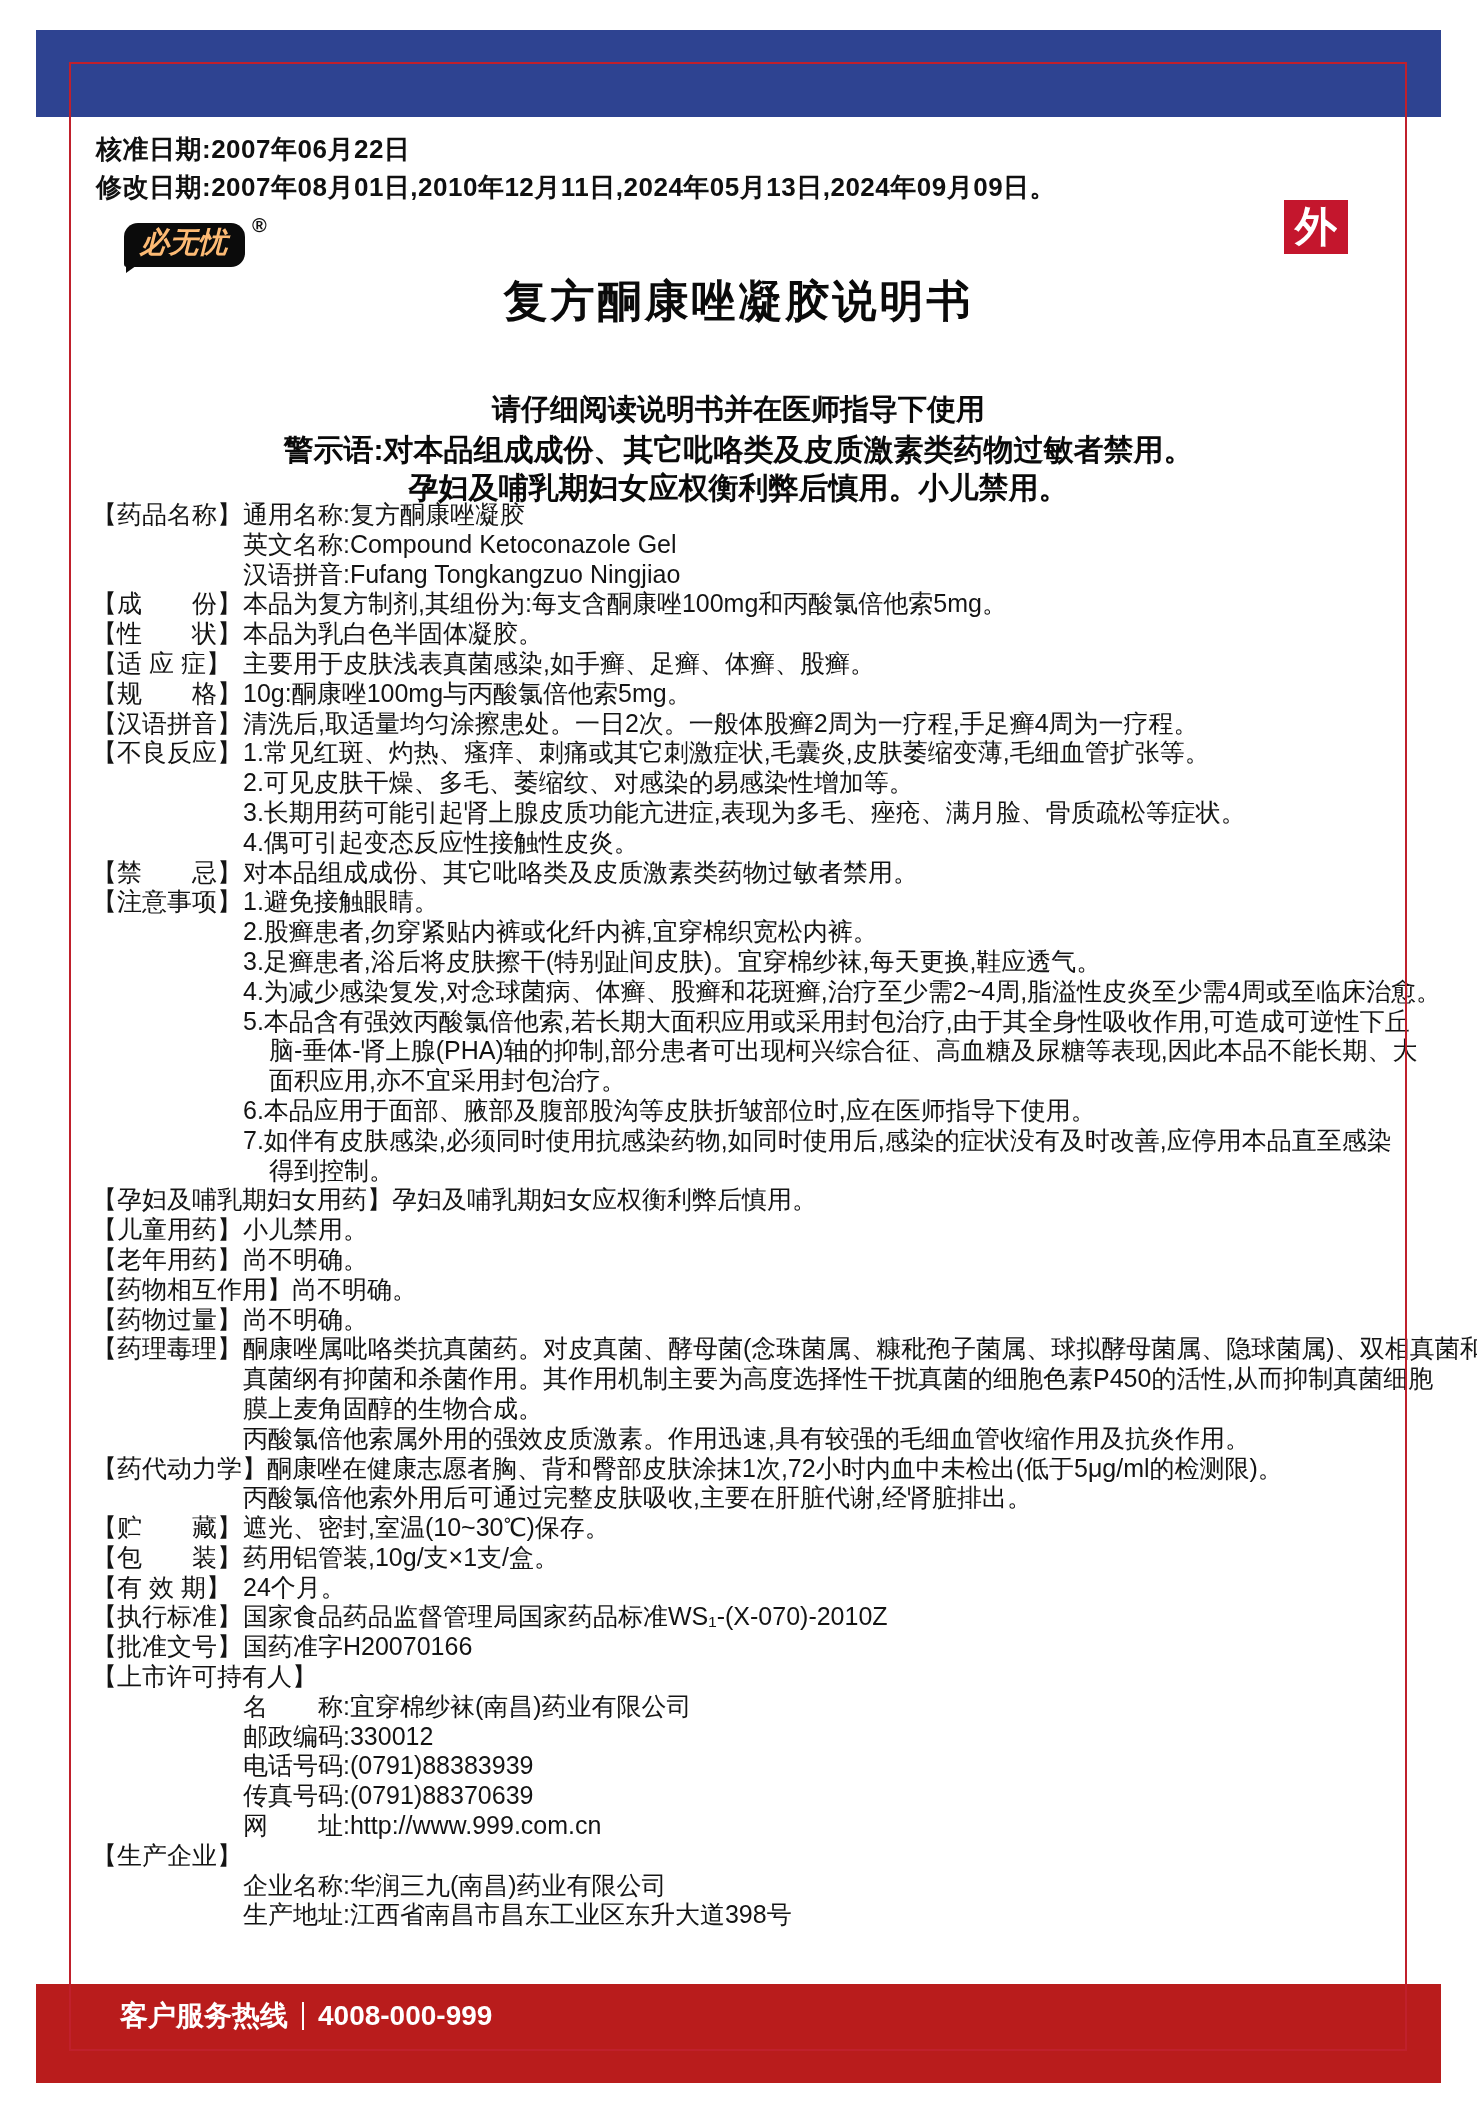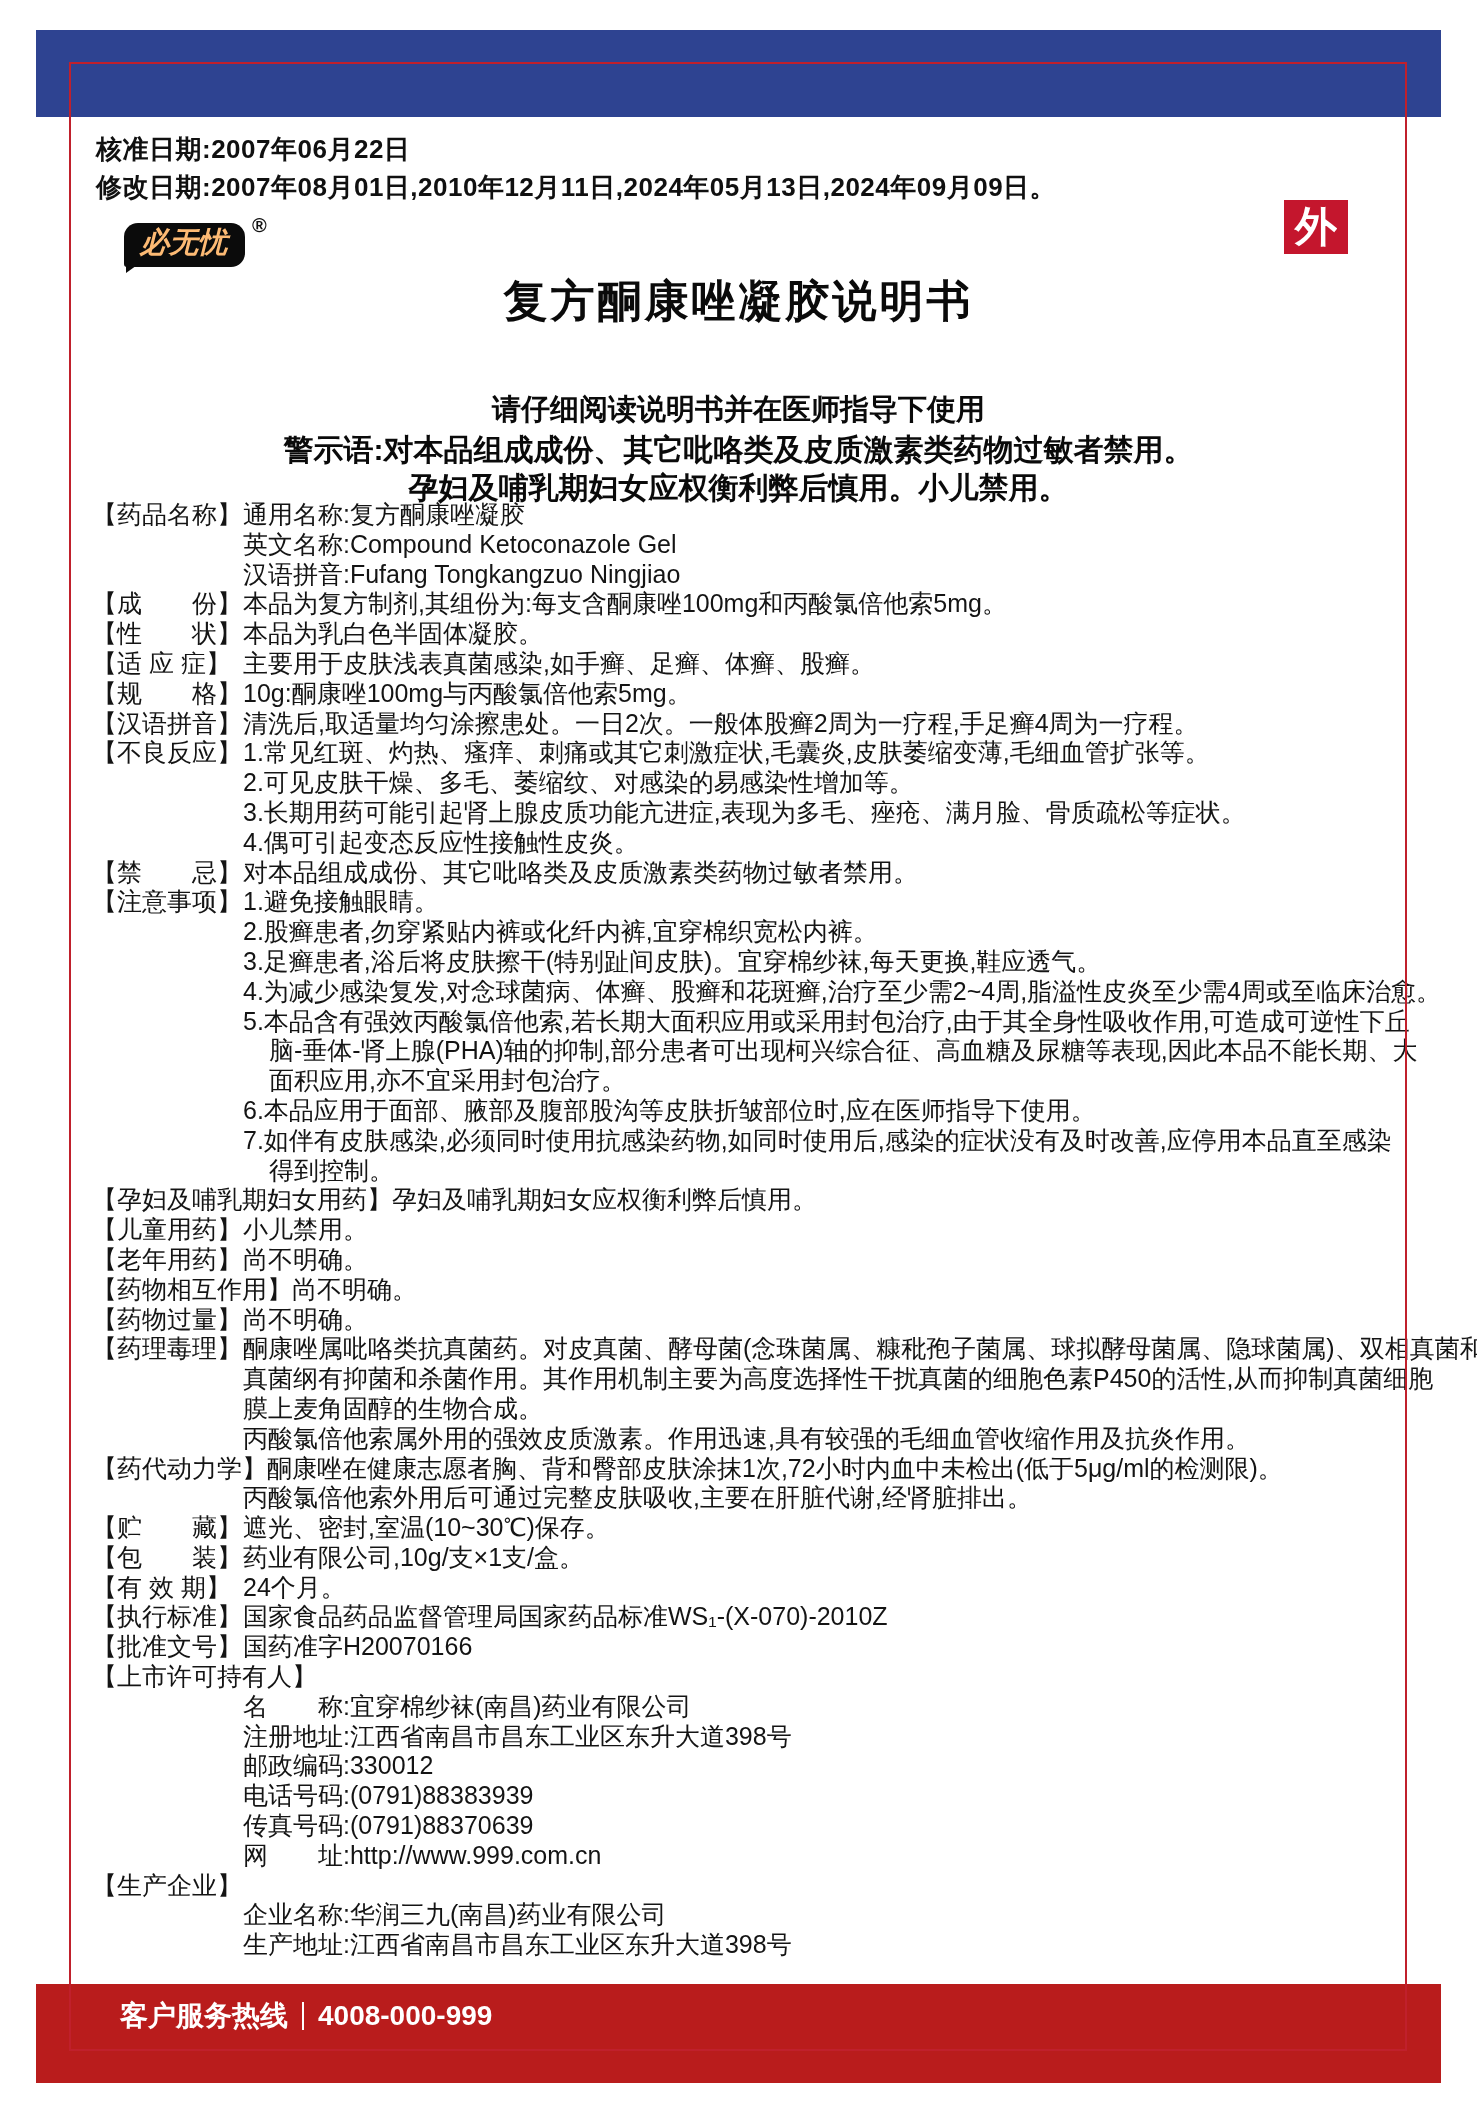--- a/index.html
+++ b/index.html
@@ -223,21 +223,21 @@
       </div>
       <div class="line cont0">
         <span class="txt">丙酸氯倍他索外用后可通过完整皮肤吸收,主要在肝脏代谢,经肾脏排出。</span>
       </div>
       <div class="line">
         <span class="lbl">【贮　　藏】</span>
         <span class="txt">遮光、密封,室温(10~30℃)保存。</span>
       </div>
       <div class="line">
         <span class="lbl">【包　　装】</span>
-        <span class="txt">药业有限公司,10g/支×1支/盒。</span>
+        <span class="txt">药用铝管装,10g/支×1支/盒。</span>
       </div>
       <div class="line">
         <span class="lbl">【有 效 期】</span>
         <span class="txt">24个月。</span>
       </div>
       <div class="line">
         <span class="lbl">【执行标准】</span>
         <span class="txt">国家食品药品监督管理局国家药品标准WS₁-(X-070)-2010Z</span>
       </div>
       <div class="line">
@@ -245,23 +245,20 @@
         <span class="txt">国药准字H20070166</span>
       </div>
       <div class="line">
         <span class="ilbl">【上市许可持有人】</span>
         <span class="txt"></span>
       </div>
       <div class="line cont0">
         <span class="txt">名　　称:宜穿棉纱袜(南昌)药业有限公司</span>
       </div>
       <div class="line cont0">
-        <span class="txt">注册地址:江西省南昌市昌东工业区东升大道398号</span>
-      </div>
-      <div class="line cont0">
         <span class="txt">邮政编码:330012</span>
       </div>
       <div class="line cont0">
         <span class="txt">电话号码:(0791)88383939</span>
       </div>
       <div class="line cont0">
         <span class="txt">传真号码:(0791)88370639</span>
       </div>
       <div class="line cont0">
         <span class="txt">网　　址:http://www.999.com.cn</span>

